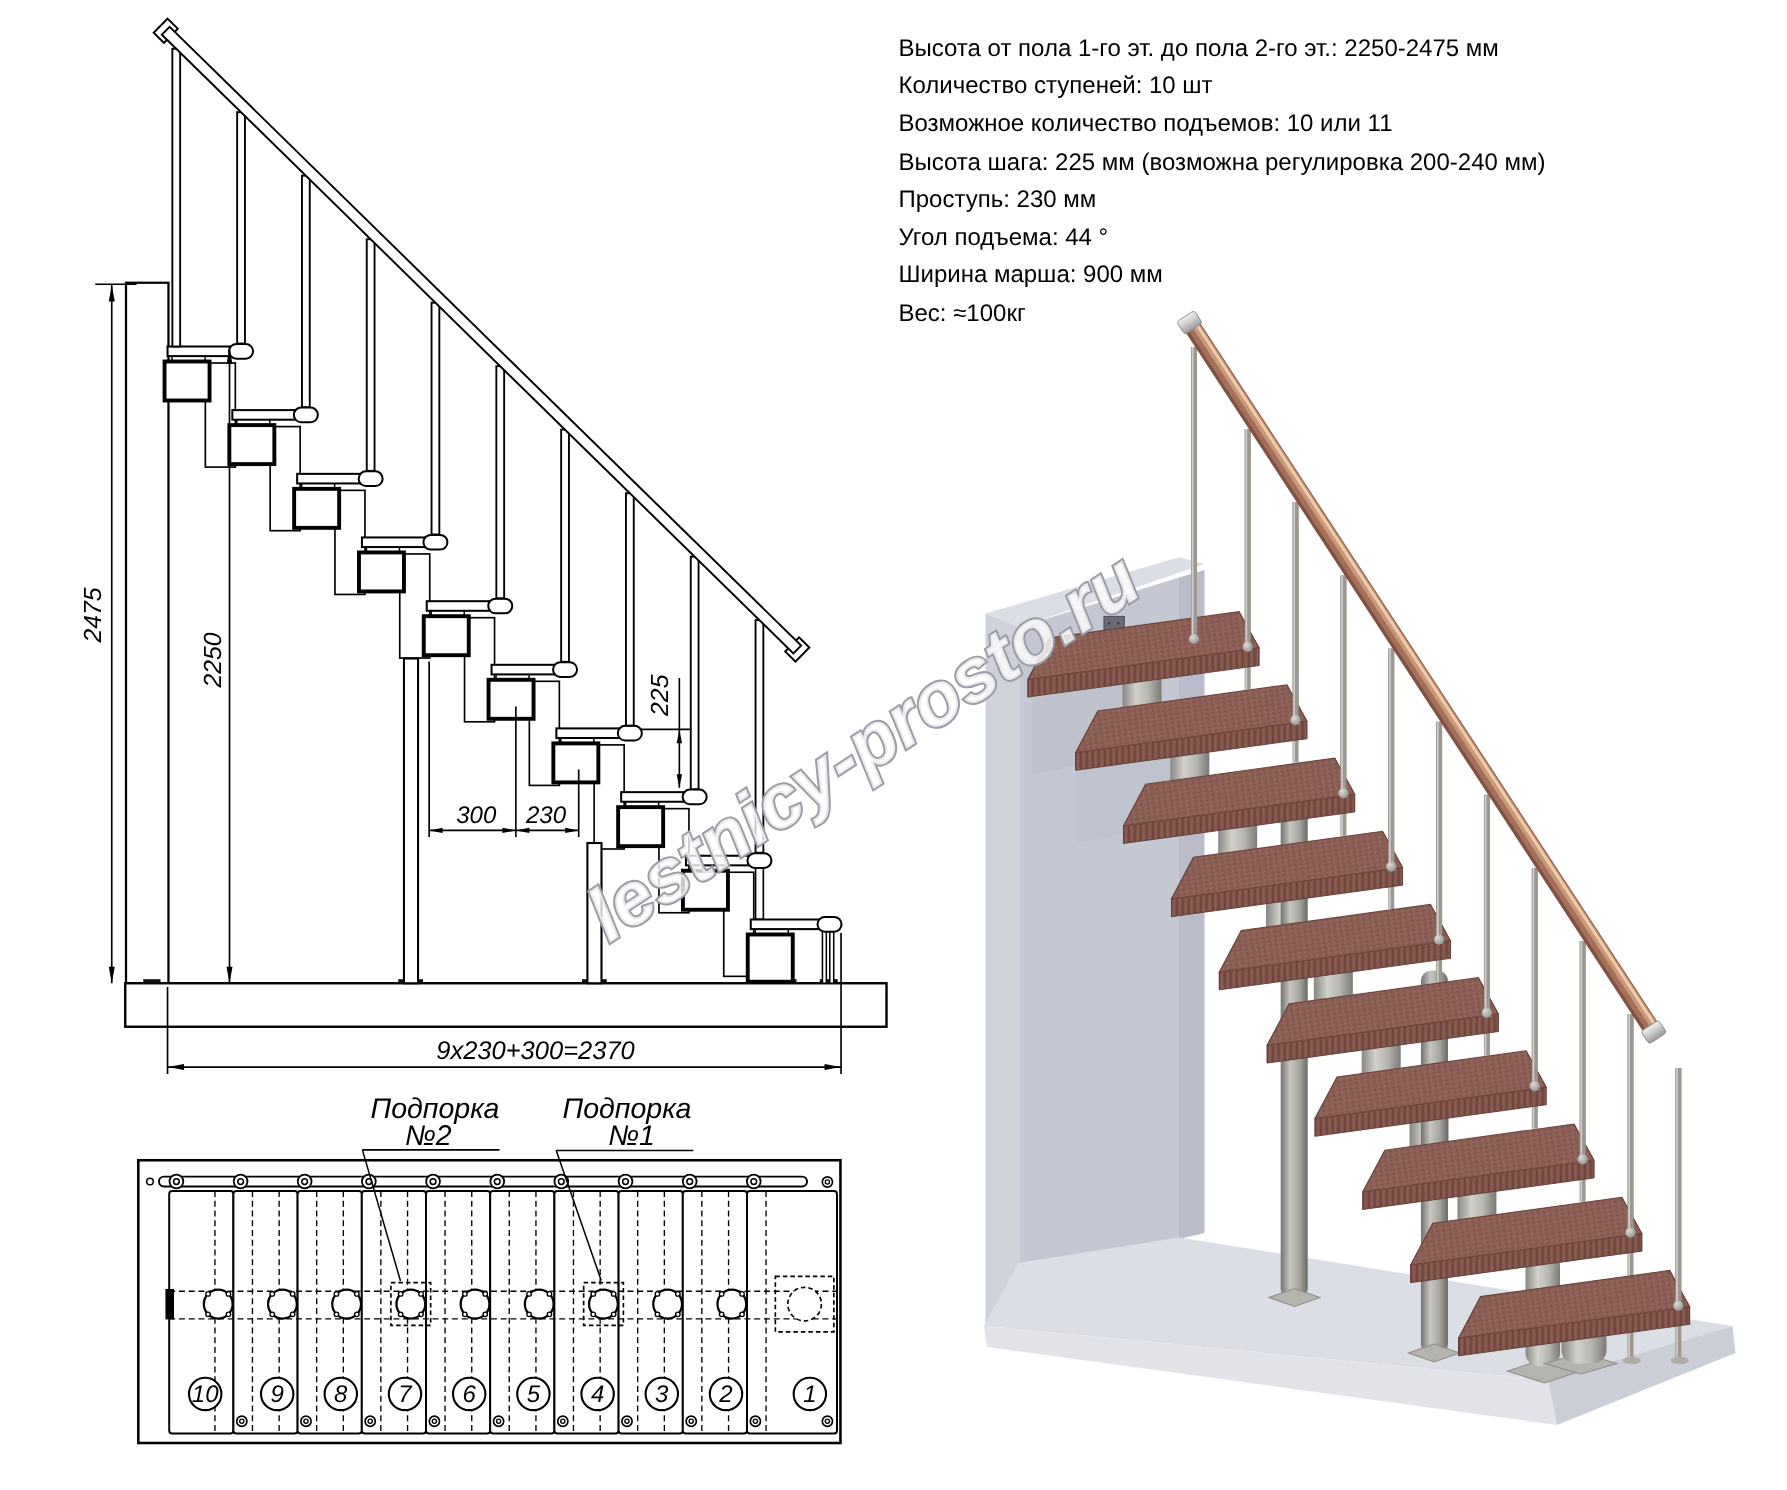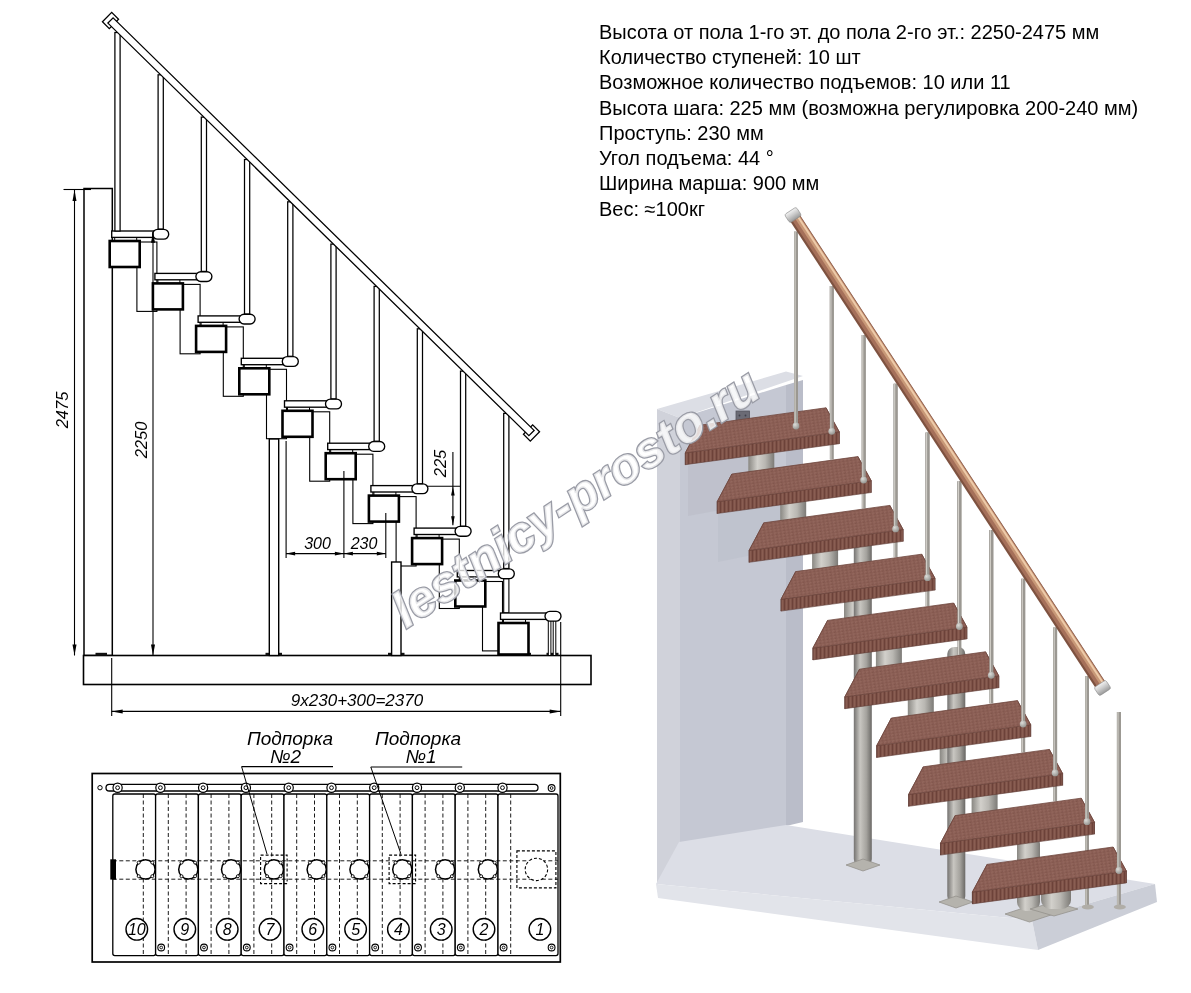--- a/index.html
+++ b/index.html
@@ -1,14 +1,14 @@
 <!DOCTYPE html>
 <html><head><meta charset="utf-8"><style>
 html,body{margin:0;padding:0;width:1191px;height:993px;background:#fff;overflow:hidden}
-#specs{position:absolute;left:599px;top:20px;font-family:"Liberation Sans",sans-serif;font-size:20px;line-height:25.24px;color:#000;white-space:nowrap}
+#specs{position:absolute;left:599px;top:20px;font-family:"Liberation Sans",sans-serif;font-size:16px;line-height:25.24px;color:#000;white-space:nowrap}
 svg{position:absolute;left:0;top:0}
 </style></head><body>
 <div id="specs">Высота от пола 1-го эт. до пола 2-го эт.: 2250-2475 мм<br>Количество ступеней: 10 шт<br>Возможное количество подъемов: 10 или 11<br>Высота шага: 225 мм (возможна регулировка 200-240 мм)<br>Проступь: 230 мм<br>Угол подъема: 44 °<br>Ширина марша: 900 мм<br>Вес: ≈100кг</div>
 <svg width="1191" height="993" viewBox="0 0 1191 993">
 <defs>
 <linearGradient id="cyl" x1="0" y1="0" x2="1" y2="0">
  <stop offset="0" stop-color="#898782"></stop>
         <stop offset="0.35" stop-color="#d2d0cb"></stop>
  <stop offset="0.65" stop-color="#b9b7b2"></stop>
         <stop offset="1" stop-color="#7c7a76"></stop>

